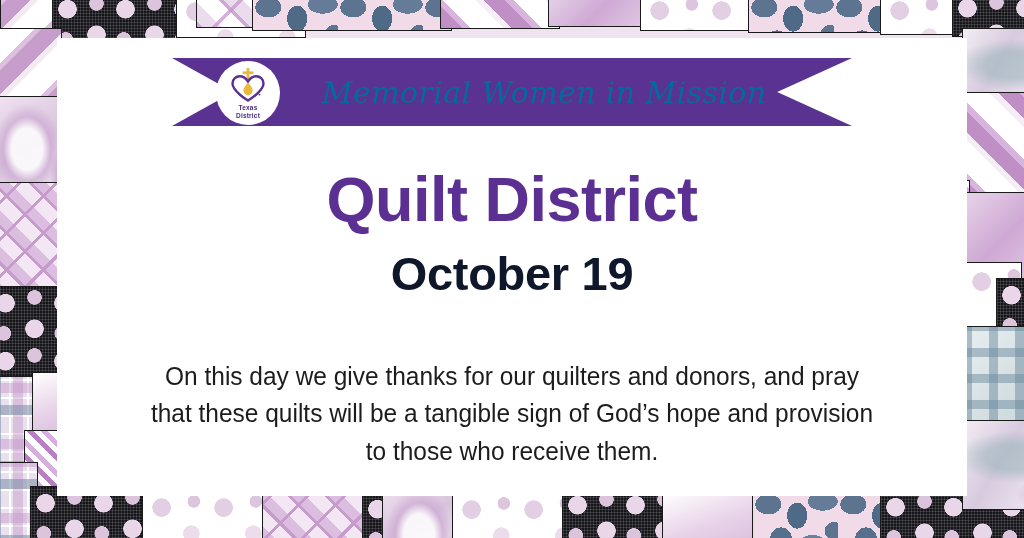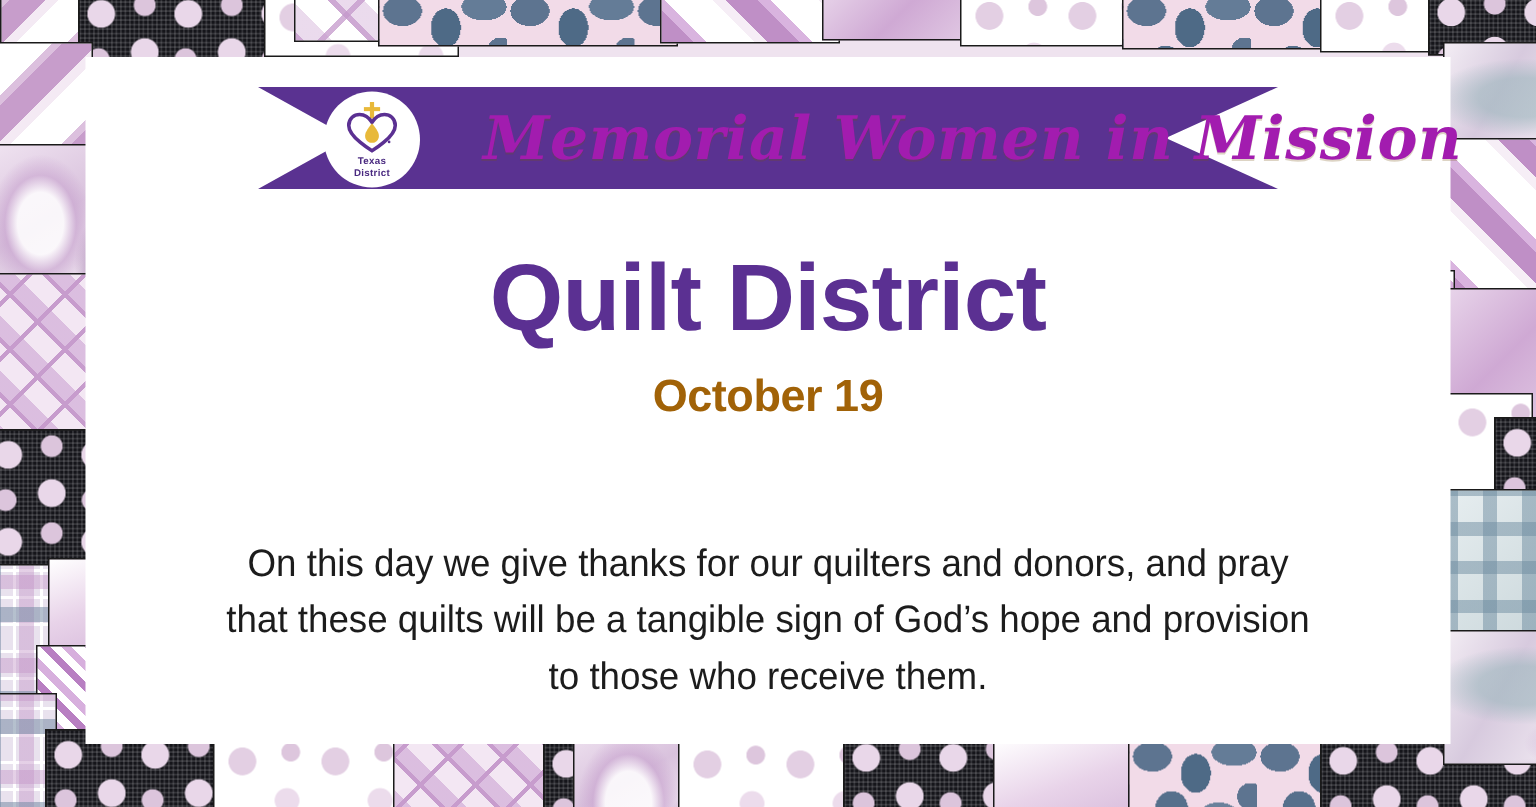--- a/index.html
+++ b/index.html
@@ -219,24 +219,24 @@
     font-size: 6.5px;
     font-weight: bold;
     color: #4a2a80;
     line-height: 1.15;
     text-align: center;
     letter-spacing: .2px;
   }
 
   .banner-title {
     font-family: "DejaVu Serif", serif;
-    font-weight: bold;
+    font-weight: normal;
     font-style: italic;
-    font-size: 40px;
-    color: #a21caf;
+    font-size: 30px;
+    color: #0369a1;
     letter-spacing: .4px;
     margin-left: 42px;
     white-space: nowrap;
     text-shadow: 0 1px 0 rgba(120,85,20,.25);
   }
 
   
   .headline {
     position: absolute;
     left: 57px;
@@ -253,23 +253,23 @@
   }
 
   .subhead {
     position: absolute;
     left: 57px;
     top: 250px;
     width: 910px;
     text-align: center;
     font-family: "Liberation Sans", sans-serif;
     font-weight: bold;
-    font-size: 30px;
+    font-size: 47px;
     line-height: 1;
-    color: #a16207;
+    color: #0f172a;
     letter-spacing: -0.3px;
     z-index: 12;
   }
 
   
   .body-copy {
     position: absolute;
     left: 130px;
     top: 358px;
     width: 764px;

